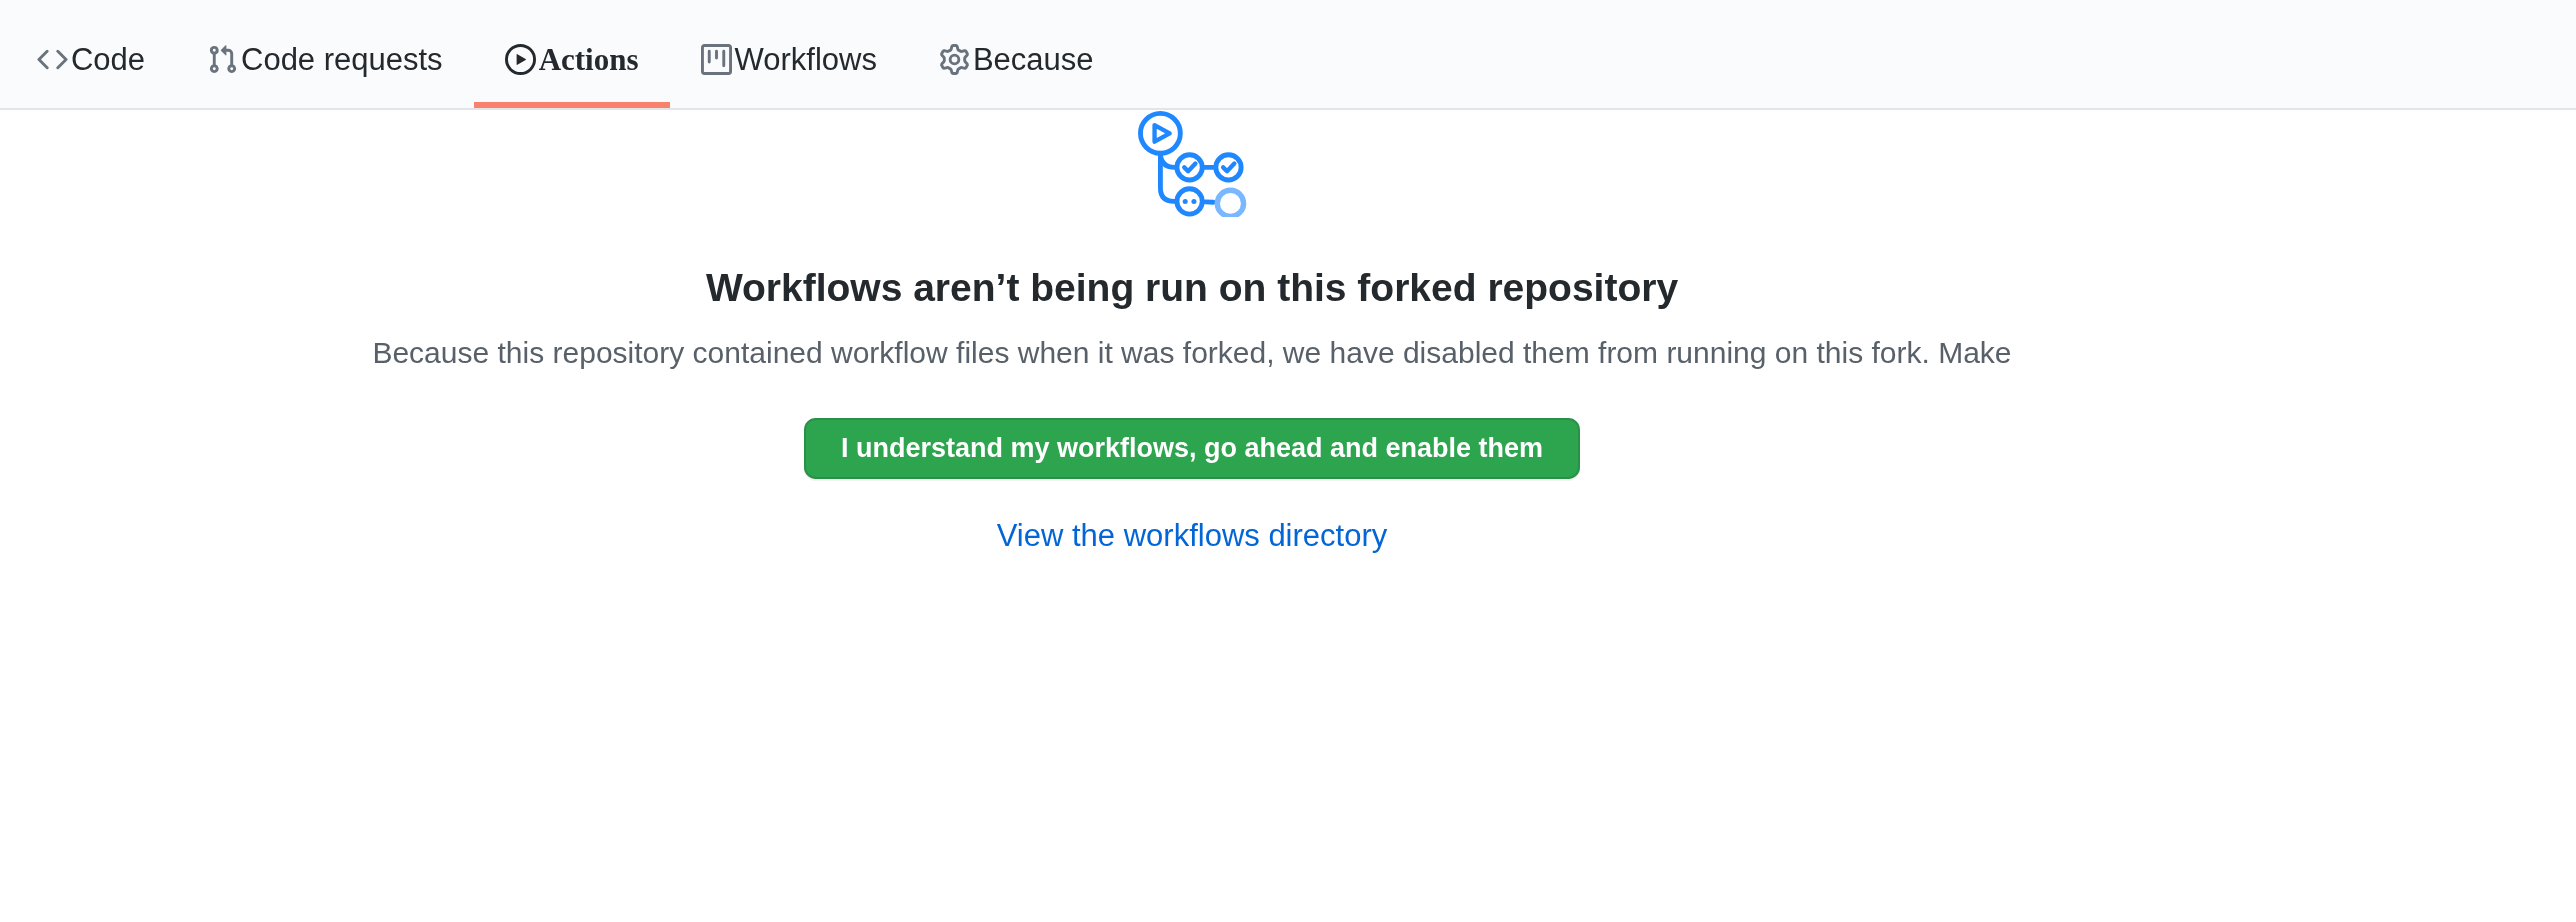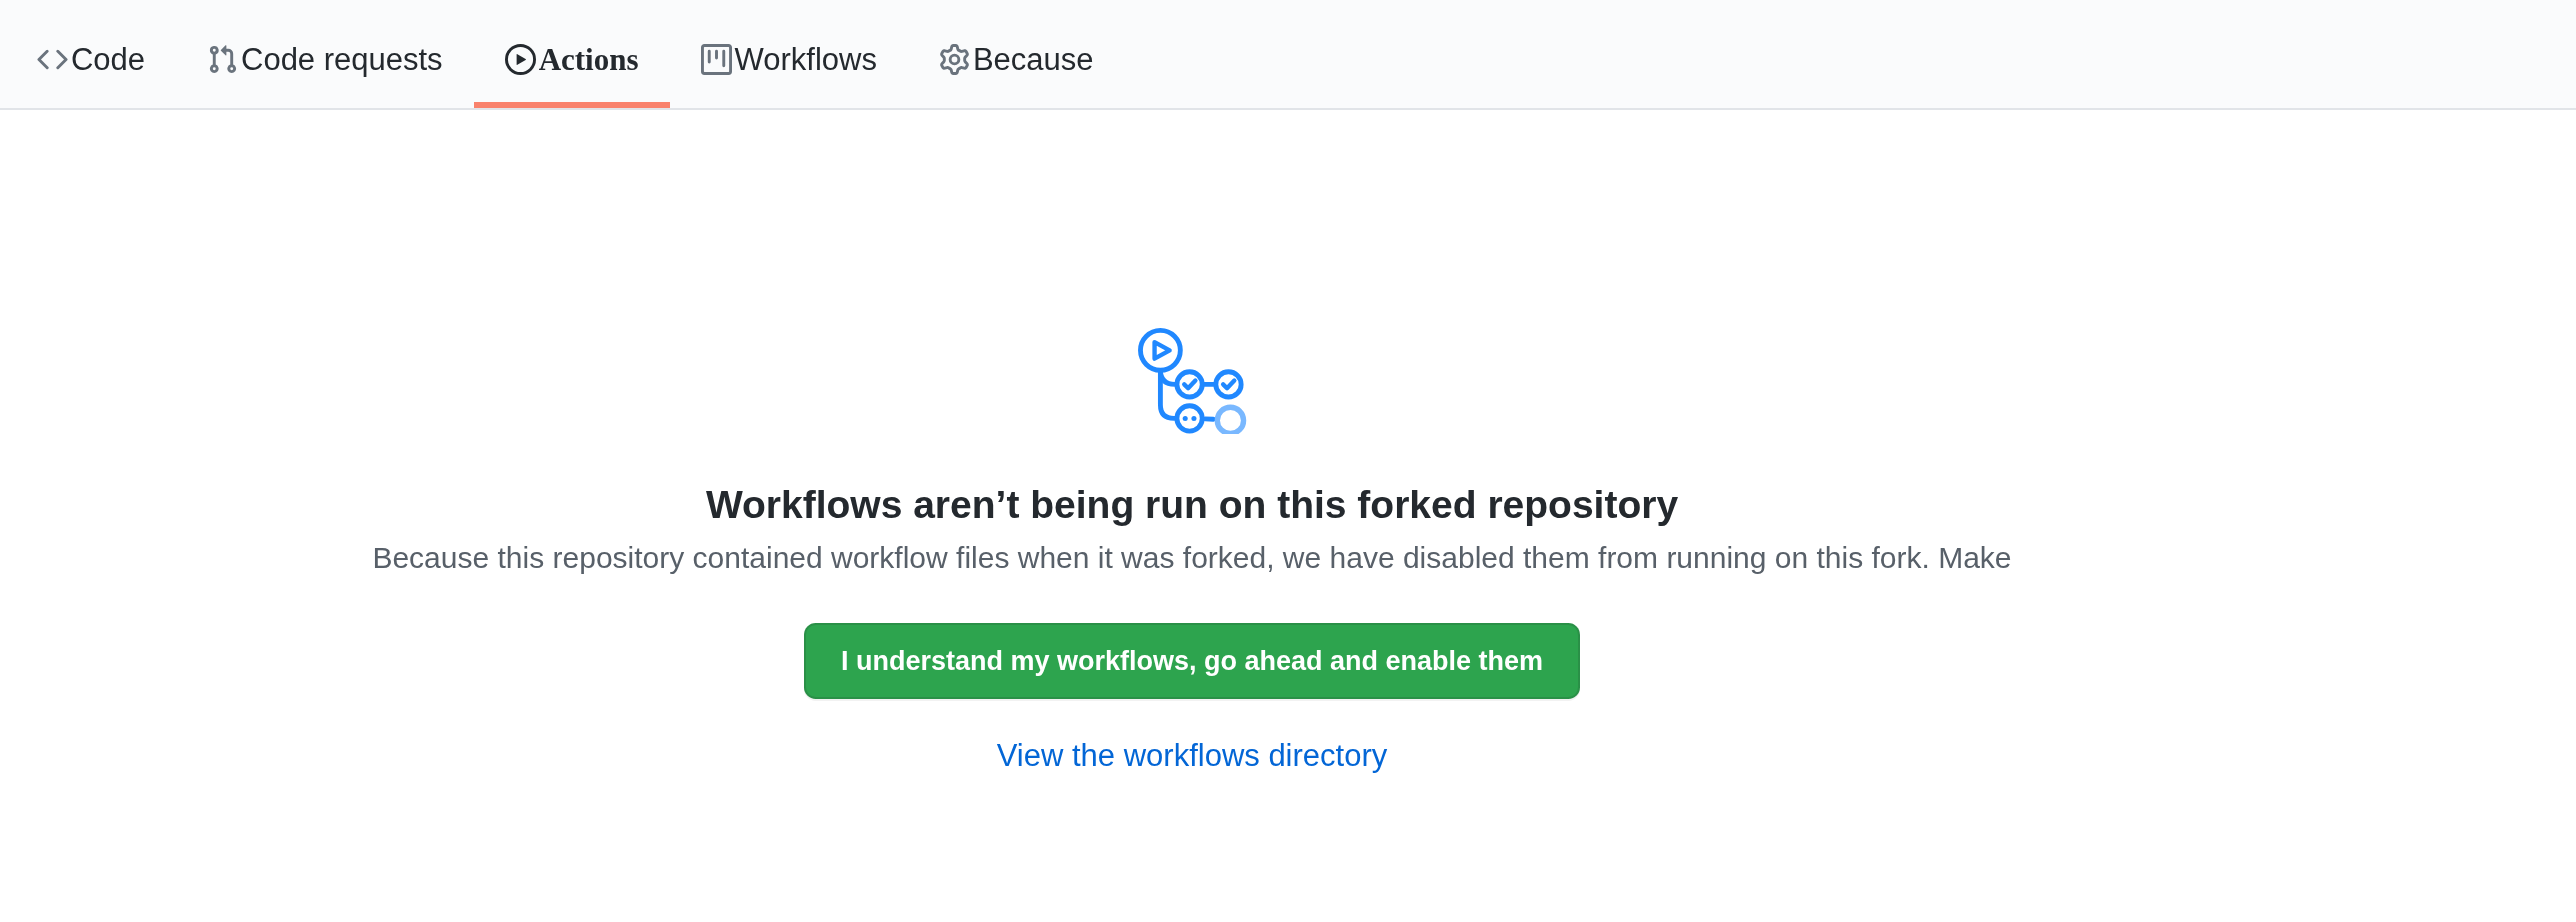--- a/index.html
+++ b/index.html
@@ -30,40 +30,40 @@
     color: #24292e;
     text-decoration: none;
     cursor: pointer;
     white-space: nowrap;
   }
   .tab .octicon { width: 31px; height: 31px; fill: #6a737d; flex: none; }
   .tab.active { font-weight: 700; box-shadow: inset 0 -5.9px 0 #f9826c; font-family: Liberation Serif, serif; }
   .tab.active .octicon { fill: #24292e; }
 
   
-  main { padding-top: 217px; }
+  main { }
   .content { width: 2384px; text-align: center; }
   .wf-graphic svg { width: 115px; height: 107px; }
   .bs-heading {
     margin-top: 45px;
     font-size: 39px;
     font-weight: 700;
     color: #24292e;
     letter-spacing: 0;
   }
   .bs-desc {
-    margin: 8px auto 0;
+    margin: 20px auto 0;
     font-size: 30px;
     line-height: 1.5;
     color: #586069;
   }
   .enable-btn {
     display: inline-block;
     margin-top: 43px;
-    height: 76px;
+    height: 61px;
     line-height: 57px;
     padding: 0 35px;
     background: #2da44e;
     color: #ffffff;
     font-family: inherit;
     font-size: 27px;
     font-weight: 700;
     border: 2px solid rgba(27, 31, 35, 0.15);
     border-radius: 11.7px;
     box-shadow: 0 2px 0 rgba(27, 31, 35, 0.06);

